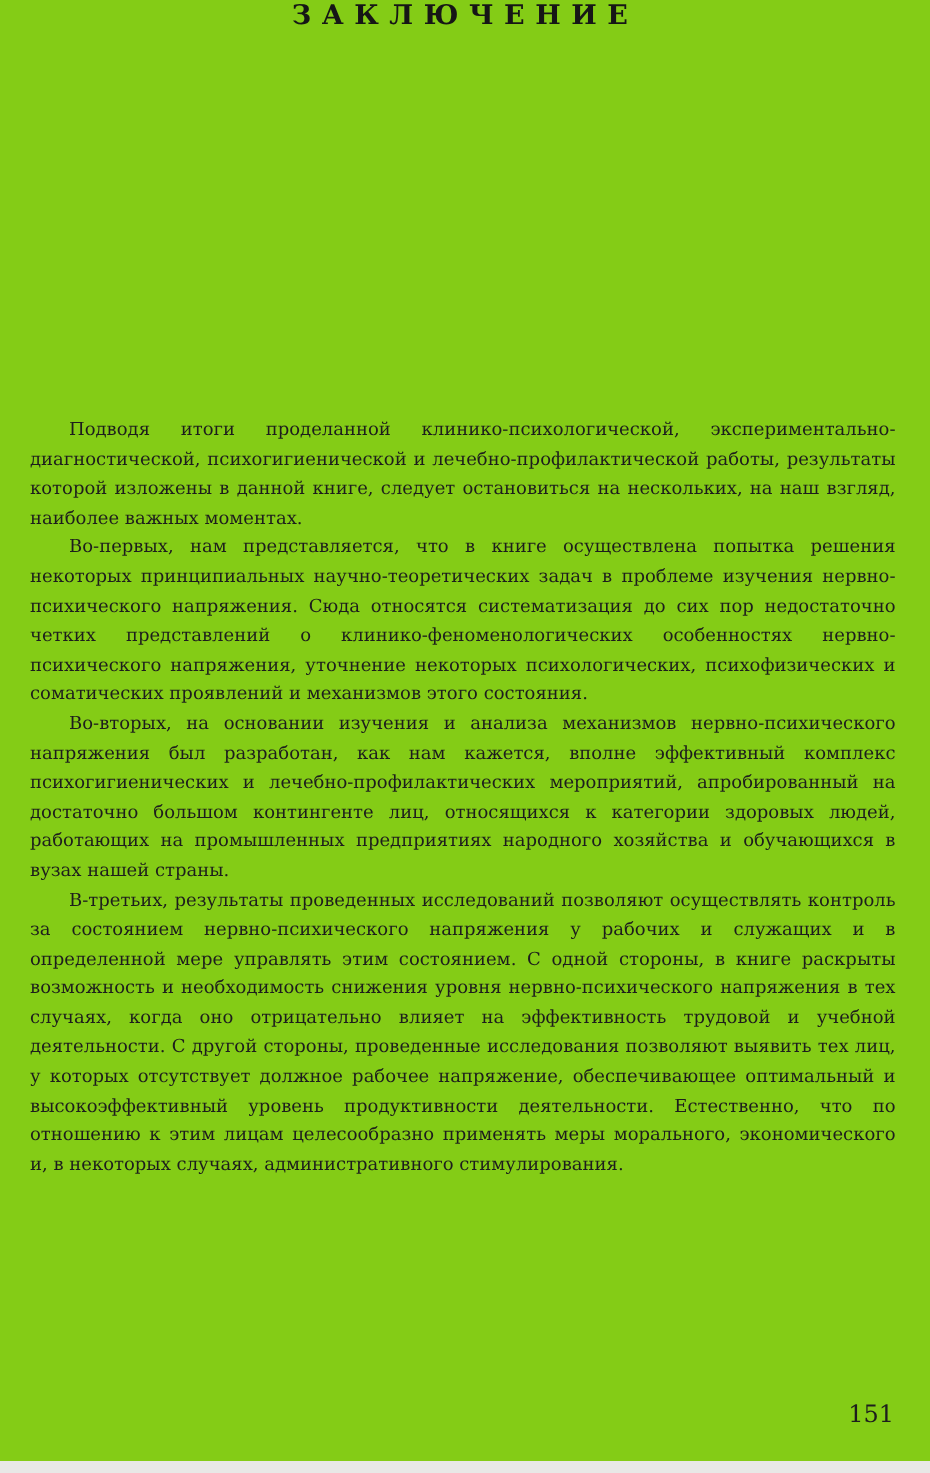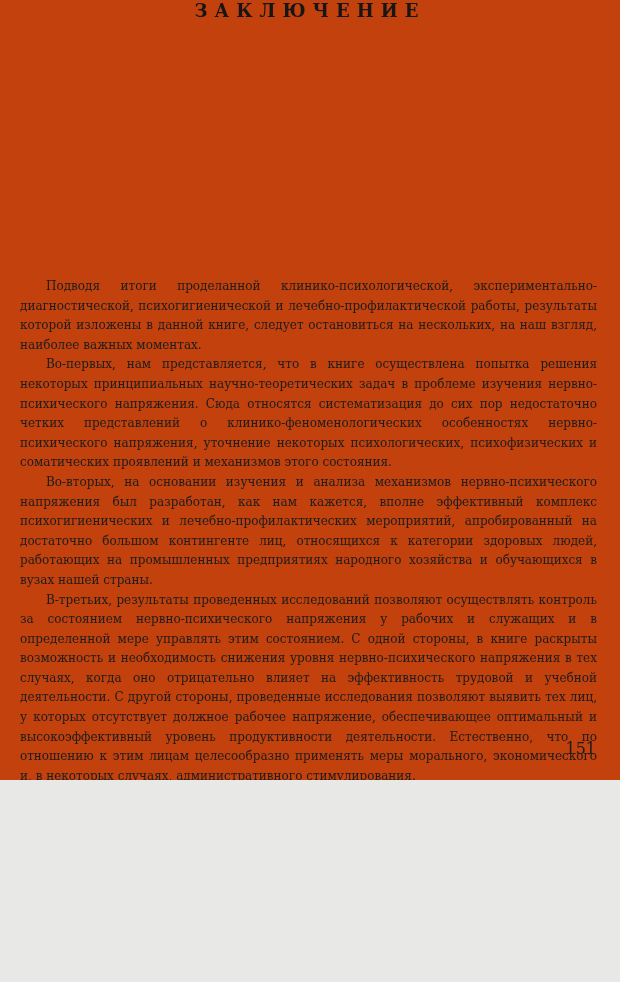--- a/index.html
+++ b/index.html
@@ -3,23 +3,23 @@
   <meta charset="utf-8">
   <style>
     html, body {
       margin: 0;
       padding: 0;
       background: #e8e8e6;
     }
     .page {
       position: relative;
       width: 620px;
-      height: 780px;
+      height: 974px;
       margin: 0 auto;
-      background: #c2410c;
+      background: #84cc16;
       color: #1b1b1b;
       font-family: "DejaVu Serif", "Liberation Serif", serif;
       overflow: hidden;
       box-sizing: border-box;
     }
     .chapter-heading {
       position: absolute;
       top: 0px;
       left: 0;
       width: 100%;

